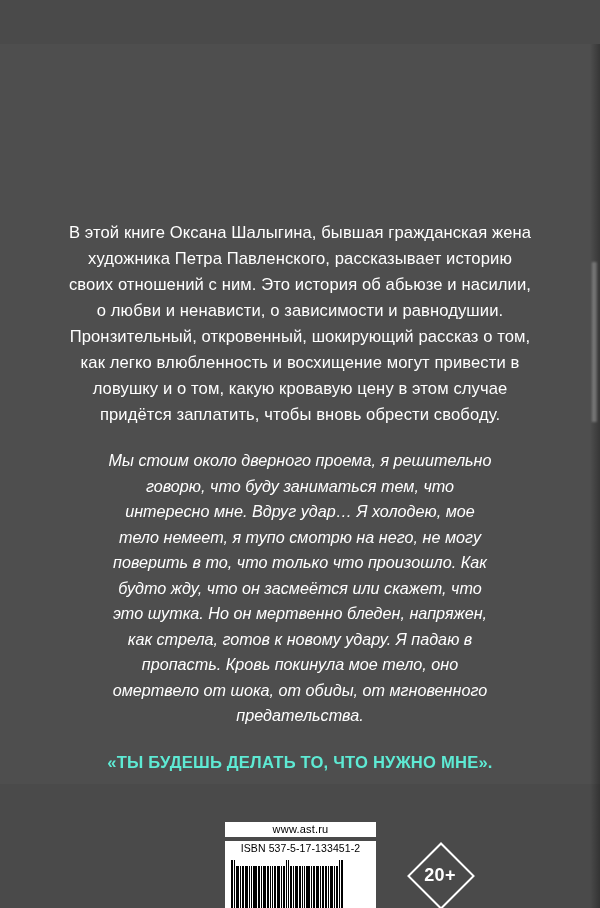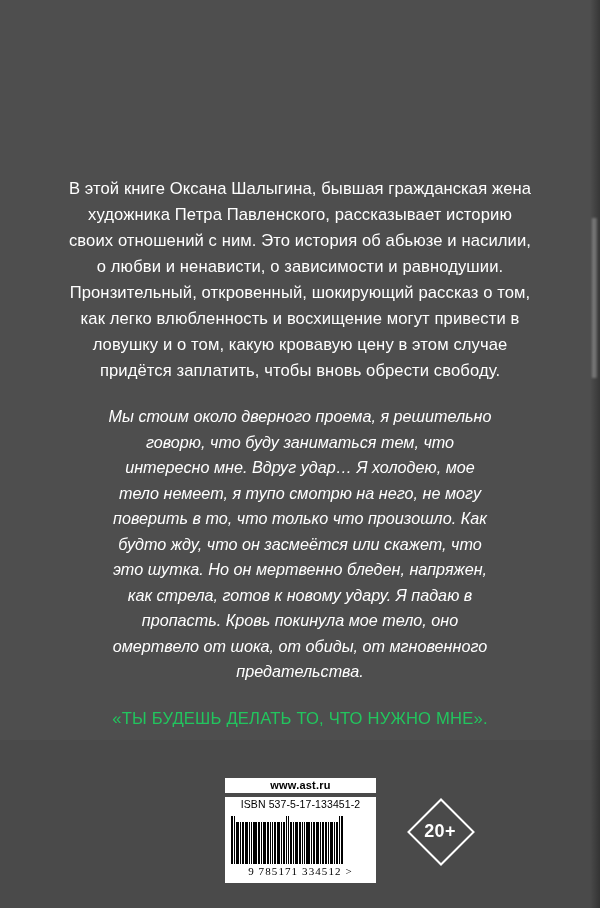--- a/index.html
+++ b/index.html
@@ -12,20 +12,21 @@
     background: #4a4a4a;
     font-family: "Liberation Sans", sans-serif;
     overflow: hidden;
   }
   .cover {
     position: relative;
     width: 600px;
     height: 740px;
     background: #4e4e4e;
     box-sizing: border-box;
+    margin-top: 44px;
   }
   
   .spine-edge {
     position: absolute;
     top: 0;
     right: 0;
     width: 10px;
     height: 908px;
     background: linear-gradient(to right, rgba(0,0,0,0.0), rgba(0,0,0,0.30));
   }
@@ -54,39 +55,39 @@
   }
   .excerpt {
     color: #ffffff;
     font-size: 16.2px;
     line-height: 25.5px;
     text-align: center;
     font-style: italic;
     margin: 20px 40px 0 40px;
   }
   .quote {
-    color: #22c55e;
+    color: #5eead4;
     font-size: 16.6px;
     line-height: 24px;
     text-align: center;
-    font-weight: normal;
+    font-weight: bold;
     letter-spacing: 0.2px;
     margin: 22px 0 0 0;
   }
   
   .site-bar {
     position: absolute;
     left: 225px;
     top: 778px;
     width: 151px;
     height: 15px;
     background: #ffffff;
     color: #000000;
     font-size: 11px;
-    font-weight: bold;
+    font-weight: normal;
     line-height: 15px;
     text-align: center;
     letter-spacing: 0.2px;
   }
   .isbn-box {
     position: absolute;
     left: 225px;
     top: 797px;
     width: 151px;
     background: #ffffff;

